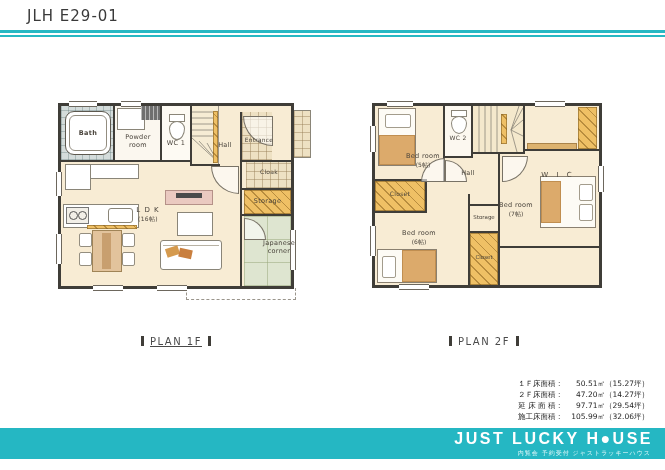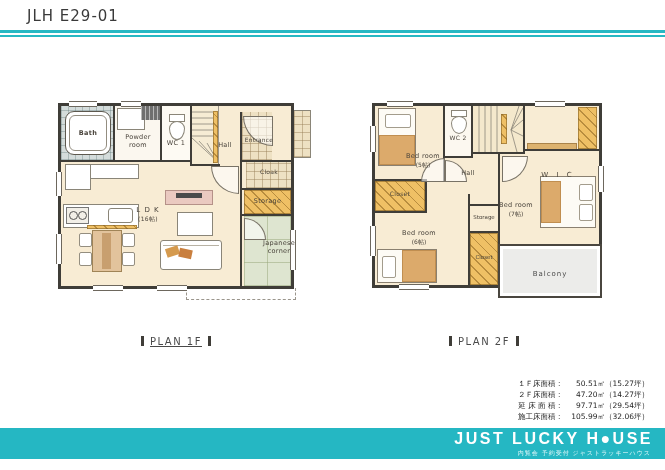--- a/index.html
+++ b/index.html
@@ -236,23 +236,20 @@
       <span class="rsize">(6帖)</span>
     </div>
     <div class="rlabel" style="left:95px;top:108px;width:28px;font-size:5.5px;letter-spacing:0;">Storage</div>
     <div class="rlabel" style="left:95px;top:148px;width:28px;font-size:5.5px;letter-spacing:0;">Closet</div>
     <div class="rlabel" style="left:118px;top:88px;width:46px;">
       <span>Bed room</span>
       <span class="rsize">(7帖)</span>
     </div>
   </div>
 
-  <div class="abs" style="left:498px;top:244px;width:100px;height:50px;background:#ececea;border:2px solid #4a463f;box-shadow:inset 0 0 0 3px #fff;z-index:3;">
-    <div class="rlabel" style="left:0;top:24px;width:100%;font-size:7px;letter-spacing:1px;color:#4a4a4a;">Balcony</div>
-  </div>
 
   <div class="caption" style="left:58px;top:336px;width:236px;text-decoration:underline;">
     <span class="cbar"></span><span>PLAN 1F</span><span class="cbar"></span>
   </div>
   <div class="caption" style="left:372px;top:336px;width:224px;">
     <span class="cbar"></span><span>PLAN 2F</span><span class="cbar"></span>
   </div>
 
   <div class="areas">
     <div class="arow">

